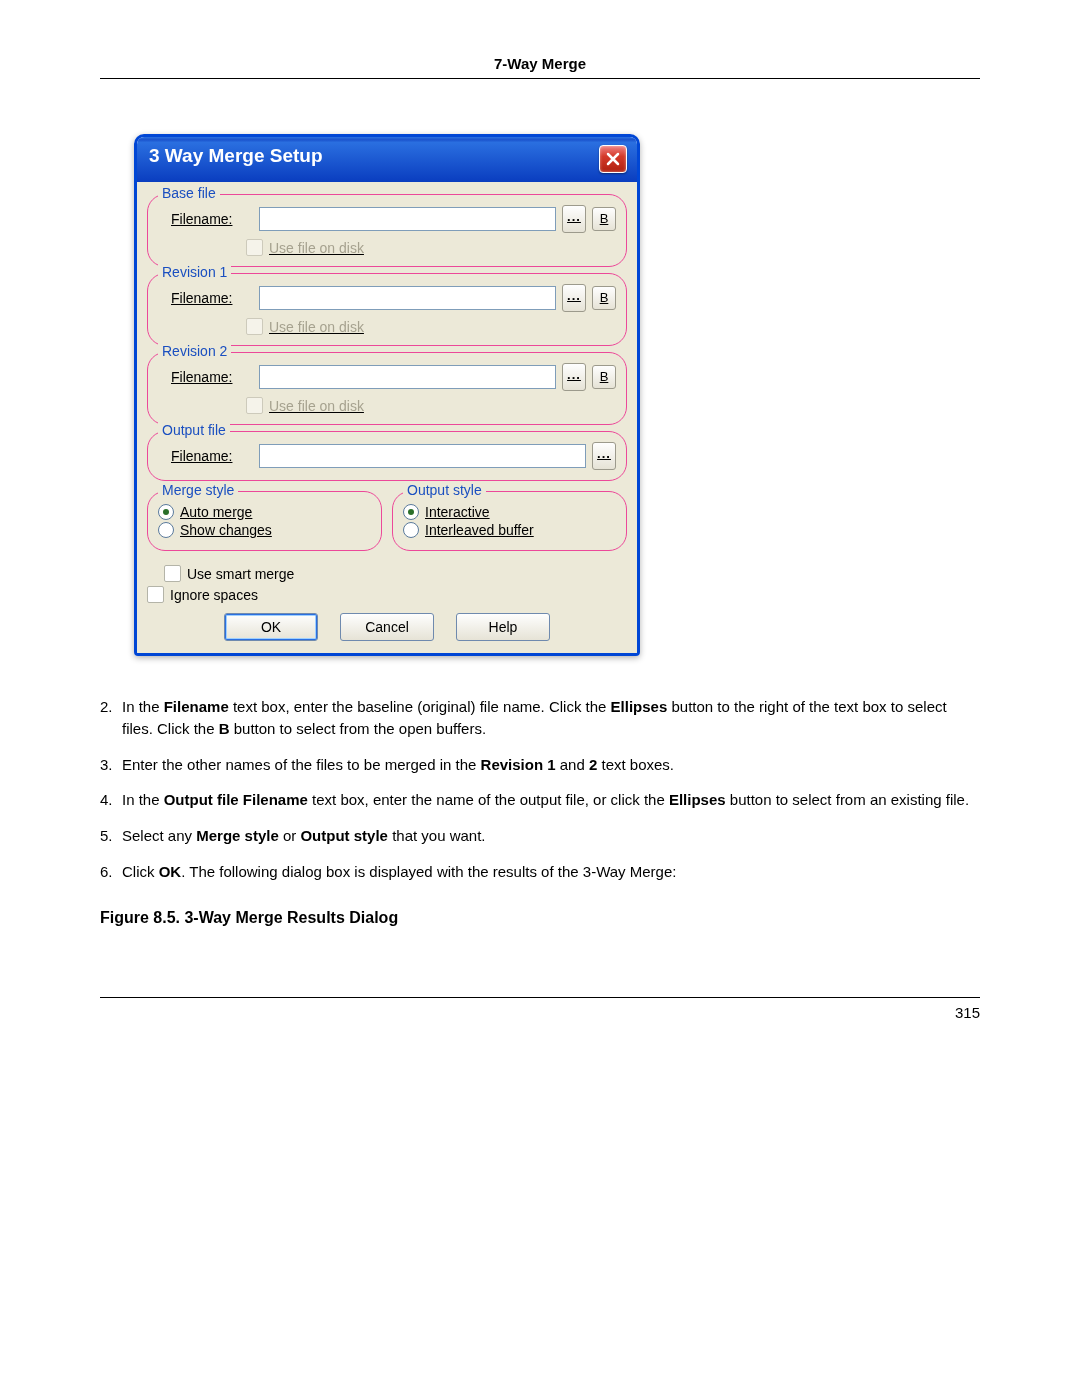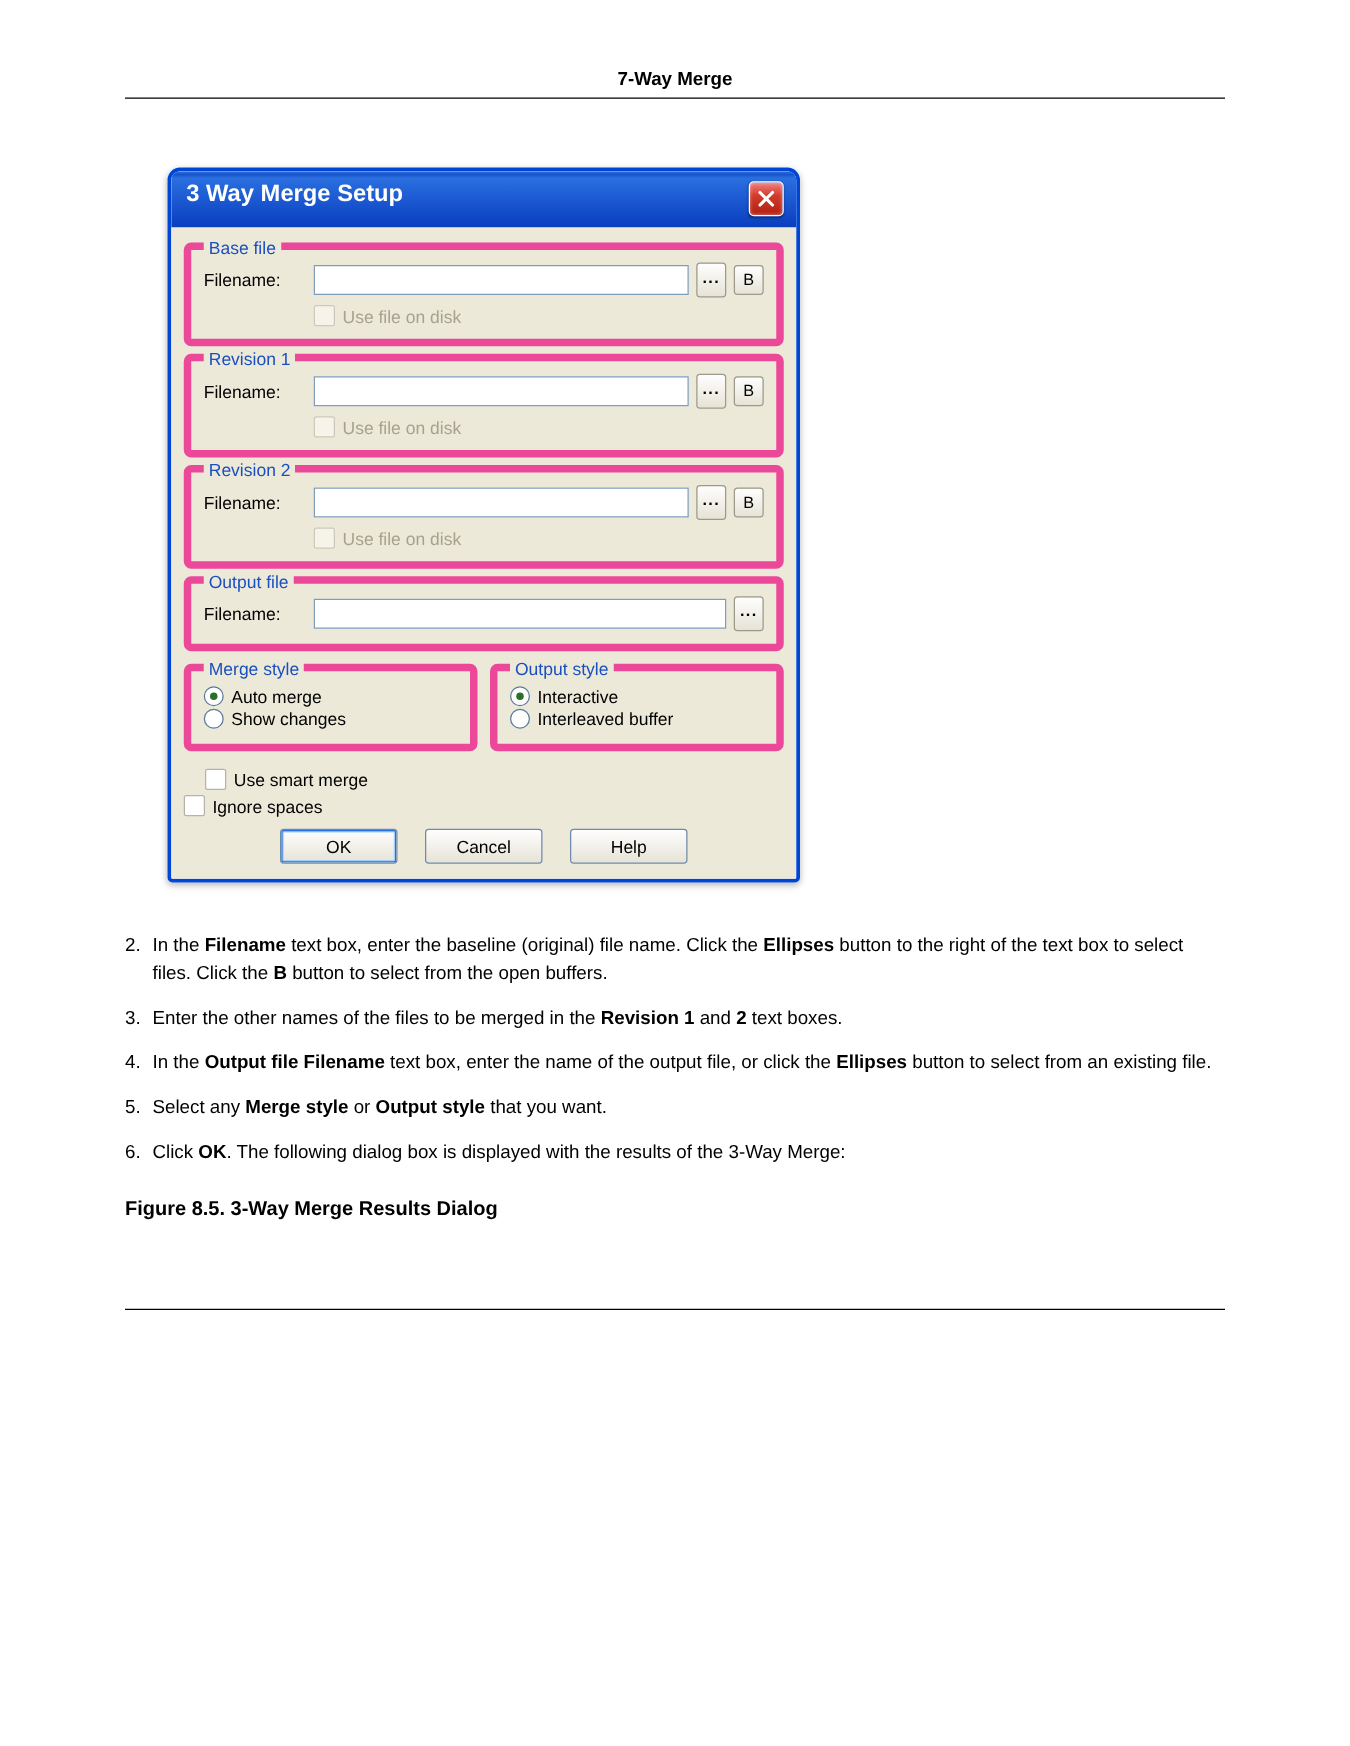--- a/index.html
+++ b/index.html
@@ -64,39 +64,41 @@
   }
   .closebtn svg { display:block; }
   .dlgbody {
     background: #ece9d8;
     padding: 8px 10px 12px 10px;
     font-family: Tahoma, sans-serif;
     font-size: 14px;
     color: #000;
   }
   .group {
-    border: 6px solid #ec4899;
-    border-radius: 6px;
+    border: 1px solid #ec4899;
+    border-radius: 18px;
     margin: 4px 0 6px 0;
     padding: 10px 10px 10px 10px;
     position: relative;
+    text-decoration: underline;
   }
   .group-legend {
     position: absolute;
     top: -10px;
     left: 10px;
     background: #ece9d8;
     padding: 0 4px;
     color: #1a4fc0;
     font-size: 14px;
   }
   .row {
     display: flex;
     align-items: center;
     gap: 6px;
+    margin-left: 13px;
   }
   .lbl {
     width: 82px;
   }
   .txt {
     flex: 1;
     height: 22px;
     background: #fff;
     border: 1px solid #7f9db9;
     padding: 0 4px;
@@ -344,14 +346,15 @@
       <span class="num">6.</span>
       <span class="txtblk">
         <span>Click </span><span class="b">OK</span><span>. The following dialog box is displayed with the results of the 3-Way Merge:</span>
       </span>
     </li>
   </ul>
 
   <div class="fig-caption">Figure 8.5.  3-Way Merge Results Dialog</div>
 
   <hr class="ftr-rule">
+  <div class="pagenum">315</div>
 
 </div>
 
 </body></html>

